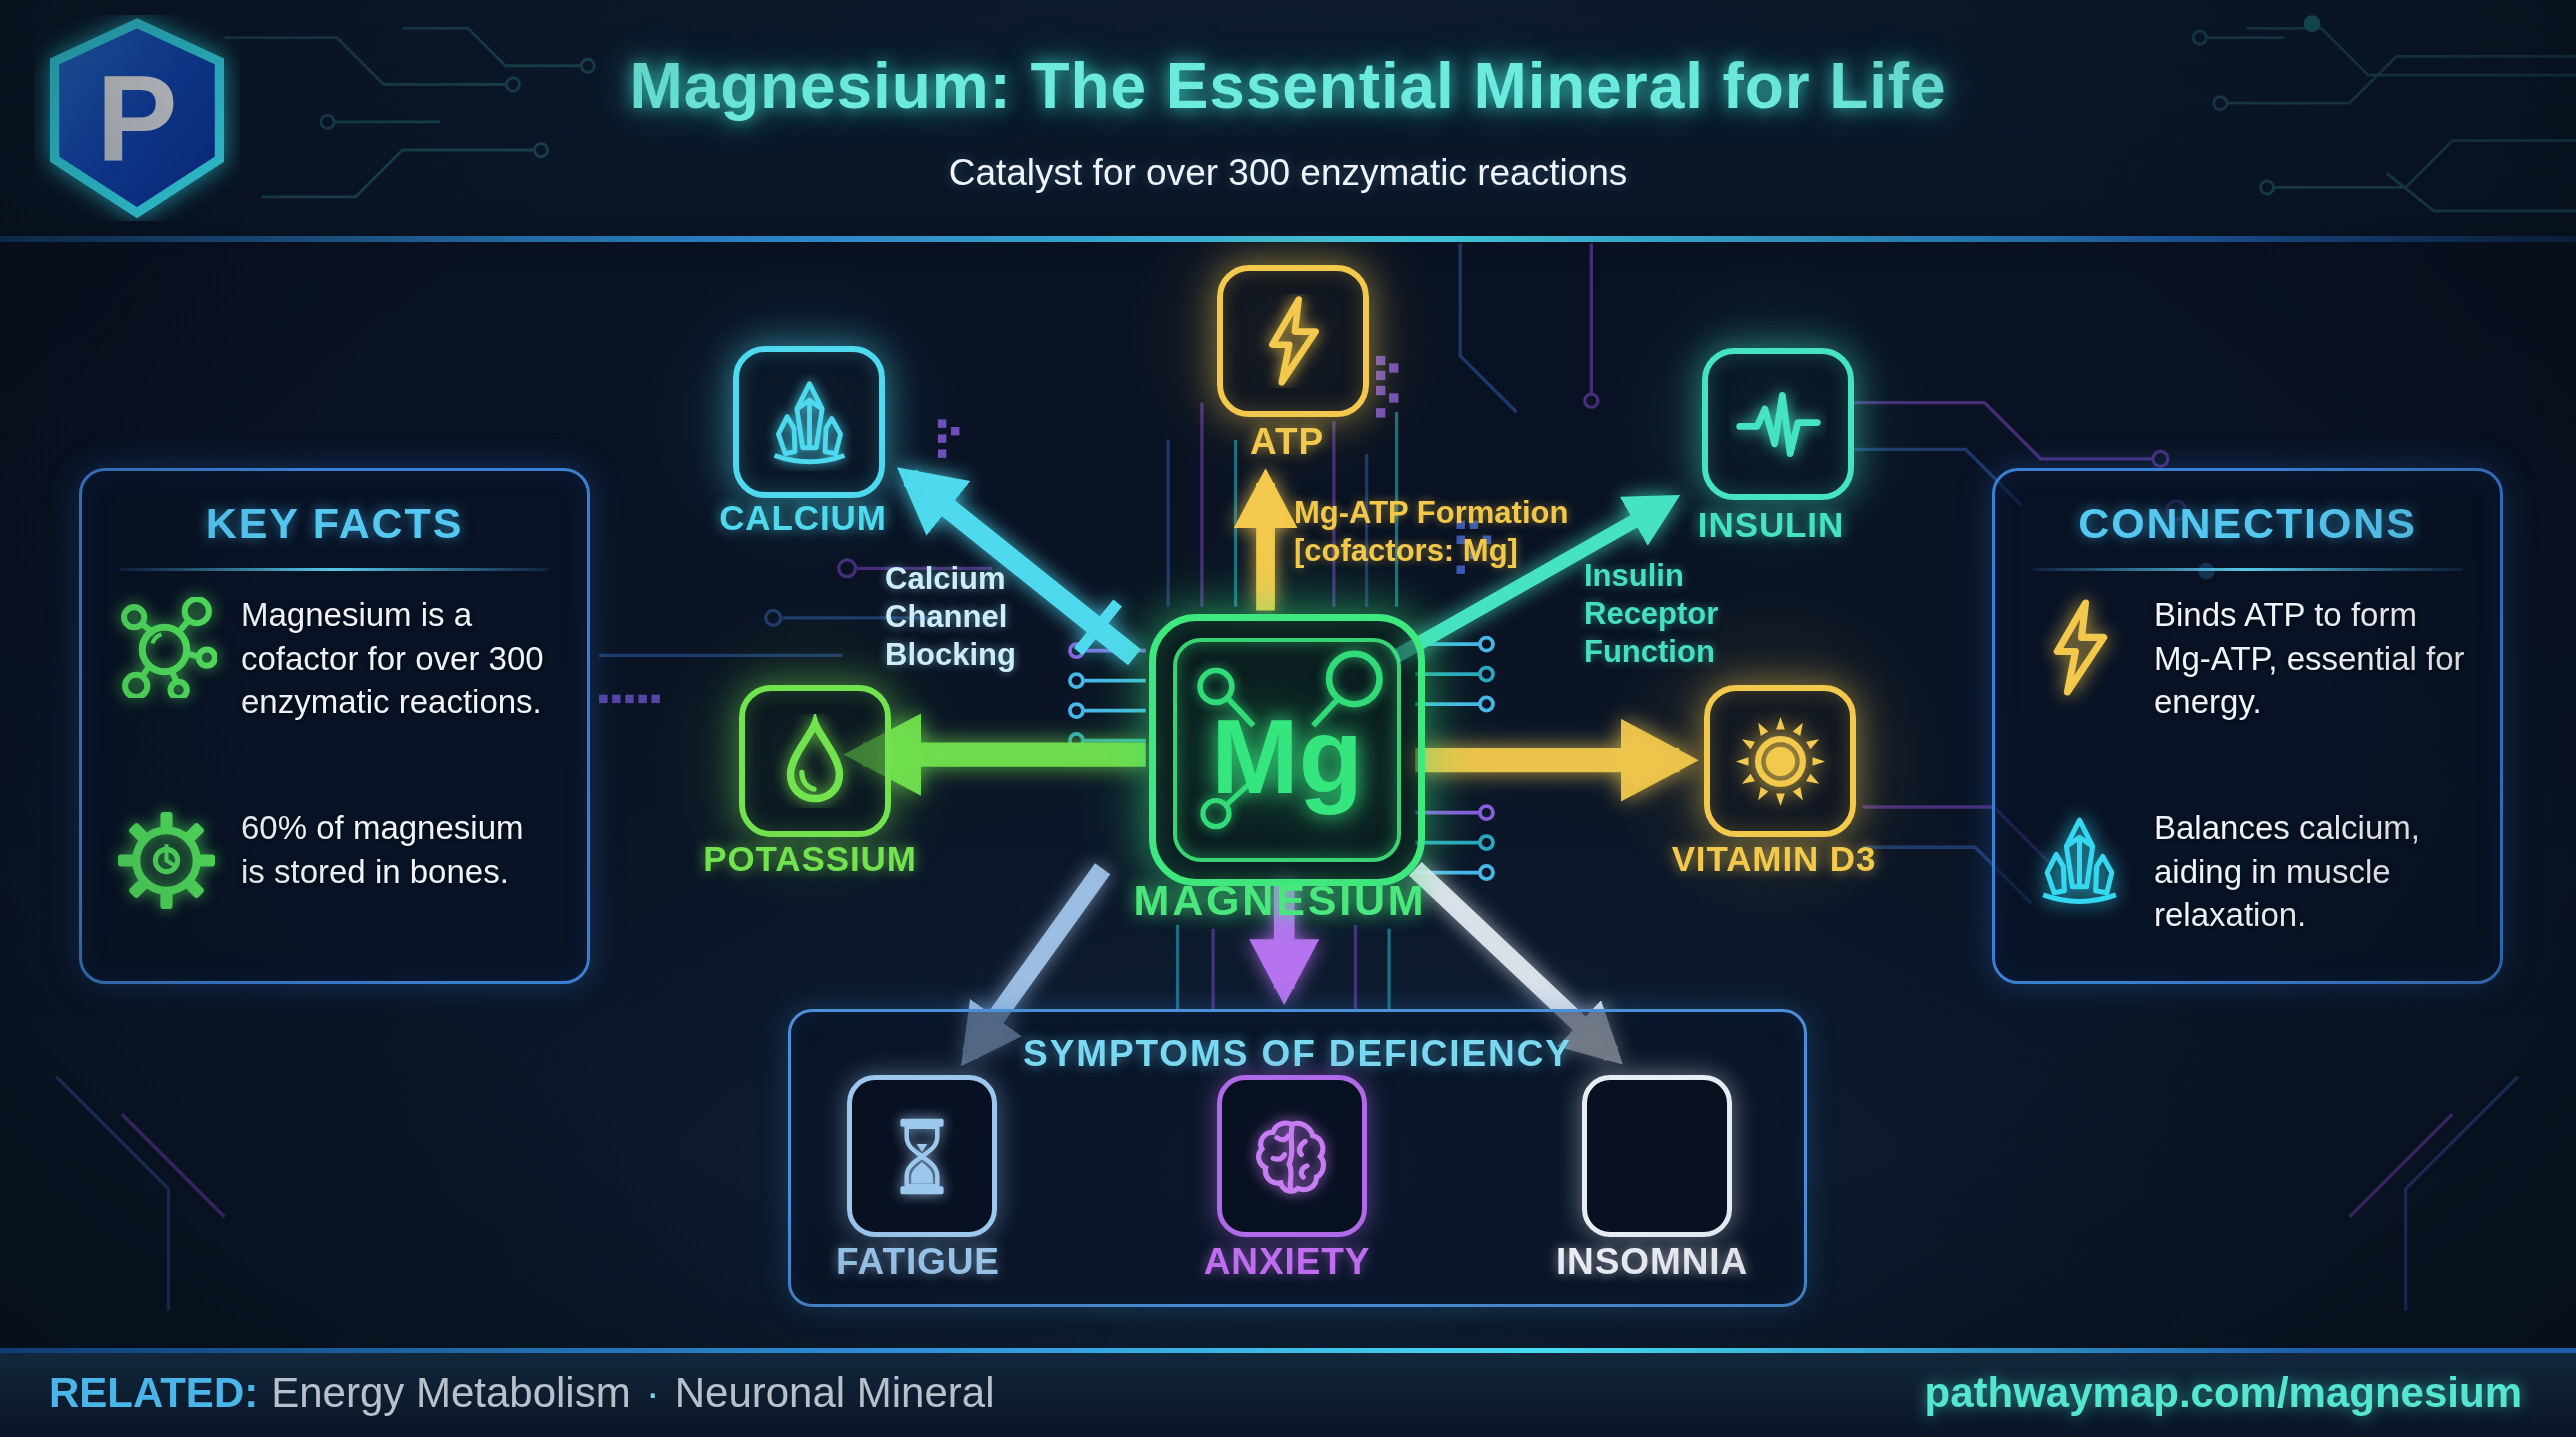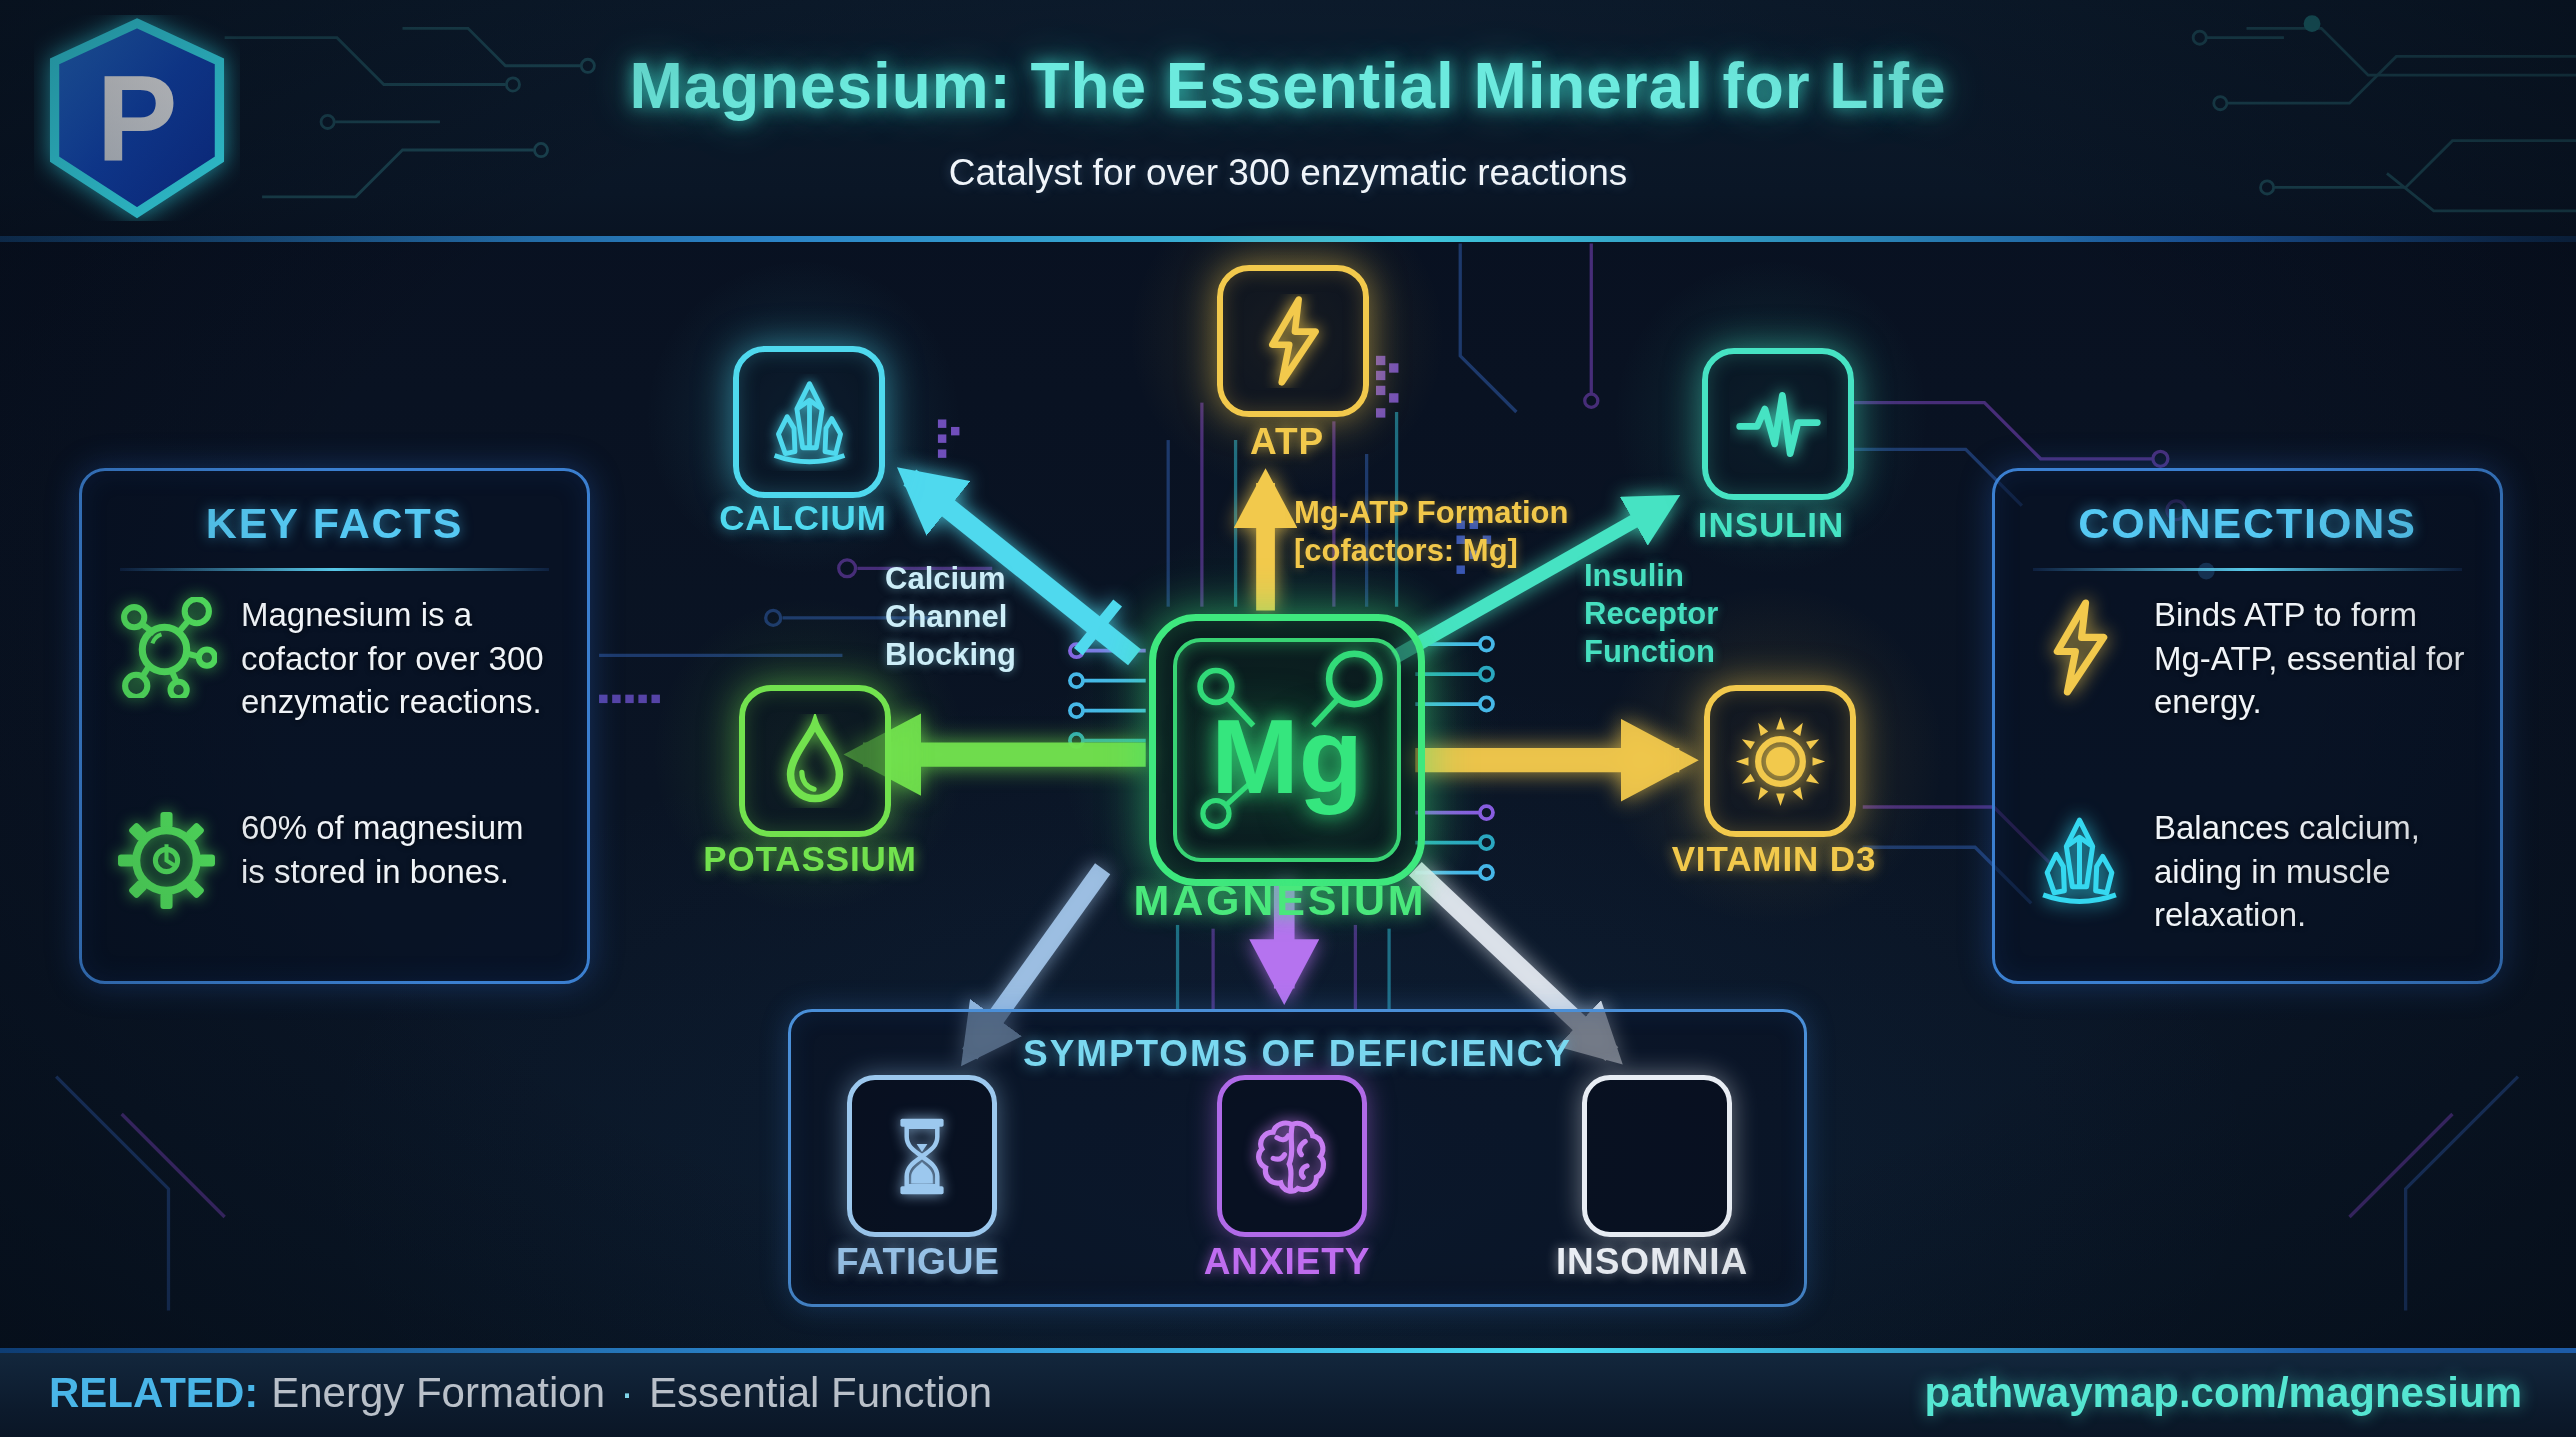--- a/index.html
+++ b/index.html
@@ -491,19 +491,19 @@
     </svg>
   </div>
   <div class="symptom-label sl-fatigue">FATIGUE</div>
   <div class="symptom-label sl-anxiety">ANXIETY</div>
   <div class="symptom-label sl-insomnia">INSOMNIA</div>
 
   <div class="vignette"></div>
 
   <div class="footer">
     <div class="related">
-      <b>RELATED:</b><span>Energy Formation</span><span class="sep">·</span><span>Essential Function</span>
+      <b>RELATED:</b><span>Energy Metabolism</span><span class="sep">·</span><span>Neuronal Mineral</span>
     </div>
     <div class="footer-url">pathwaymap.com/magnesium</div>
   </div>
 
 </div>
 
 
 </body></html>

